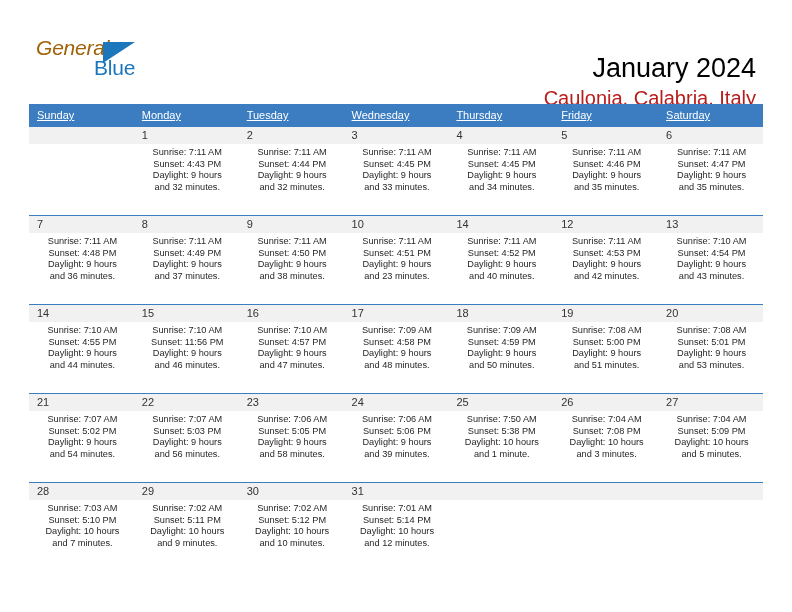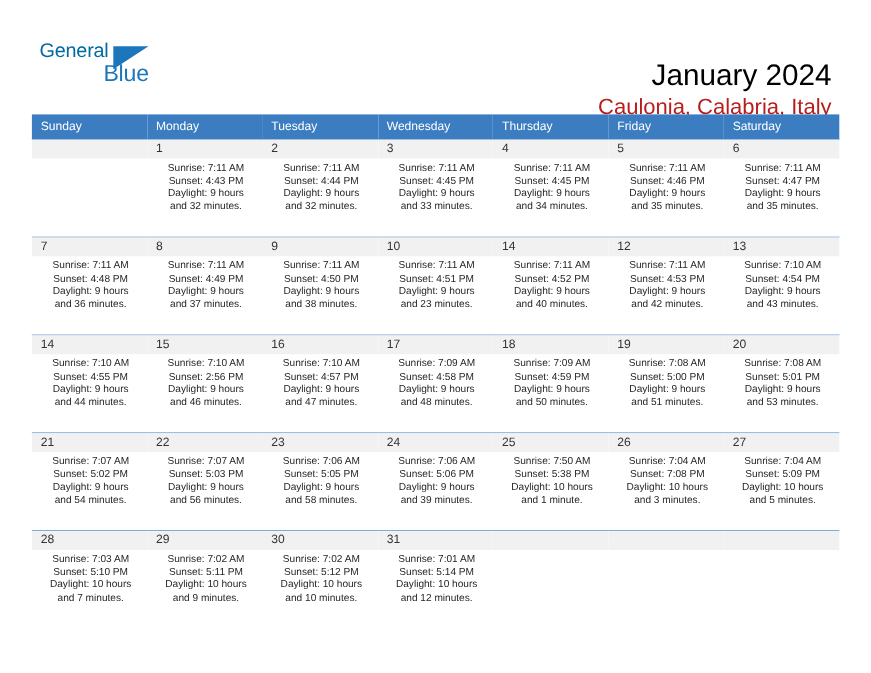--- a/index.html
+++ b/index.html
@@ -33,24 +33,25 @@
     position: absolute;
     left: 36px;
     top: 36px;
     width: 120px;
     height: 46px;
   }
   .logo-general {
     position: absolute;
     left: 0;
     top: 0;
-    font-size: 18px;
+    font-size: 21px;
     letter-spacing: -0.2px;
-    color: #0369a1;
+    color: #a16207;
     font-family: "Liberation Sans", sans-serif;
+    font-style: italic;
   }
   .logo-blue {
     position: absolute;
     left: 22px;
     top: 20px;
     font-size: 21px;
     letter-spacing: -0.2px;
     color: #1b76bc;
     font-family: "Liberation Sans", sans-serif;
     margin-left: 36px;
@@ -108,20 +109,21 @@
     vertical-align: top;
     padding: 0;
     border: none;
     width: 104.85px;
   }
   .week-row > td {
     border-top: 1px solid #3b7dc0;
   }
   .header-row th {
     border: none;
+    text-decoration: underline;
   }
   .daycell {
     height: 88px;
     box-sizing: border-box;
     background: #ffffff;
     position: relative;
   }
   .daynum-band {
     background: #f1f1f1;
     height: 17px;
@@ -337,21 +339,21 @@
                 <div>Daylight: 9 hours</div>
                 <div>and 44 minutes.</div>
               </div>
             </div>
           </td>
           <td>
             <div class="daycell">
               <div class="daynum-band">15</div>
               <div class="info">
                 <div>Sunrise: 7:10 AM</div>
-                <div>Sunset: 2:56 PM</div>
+                <div>Sunset: 11:56 PM</div>
                 <div>Daylight: 9 hours</div>
                 <div>and 46 minutes.</div>
               </div>
             </div>
           </td>
           <td>
             <div class="daycell">
               <div class="daynum-band">16</div>
               <div class="info">
                 <div>Sunrise: 7:10 AM</div>

